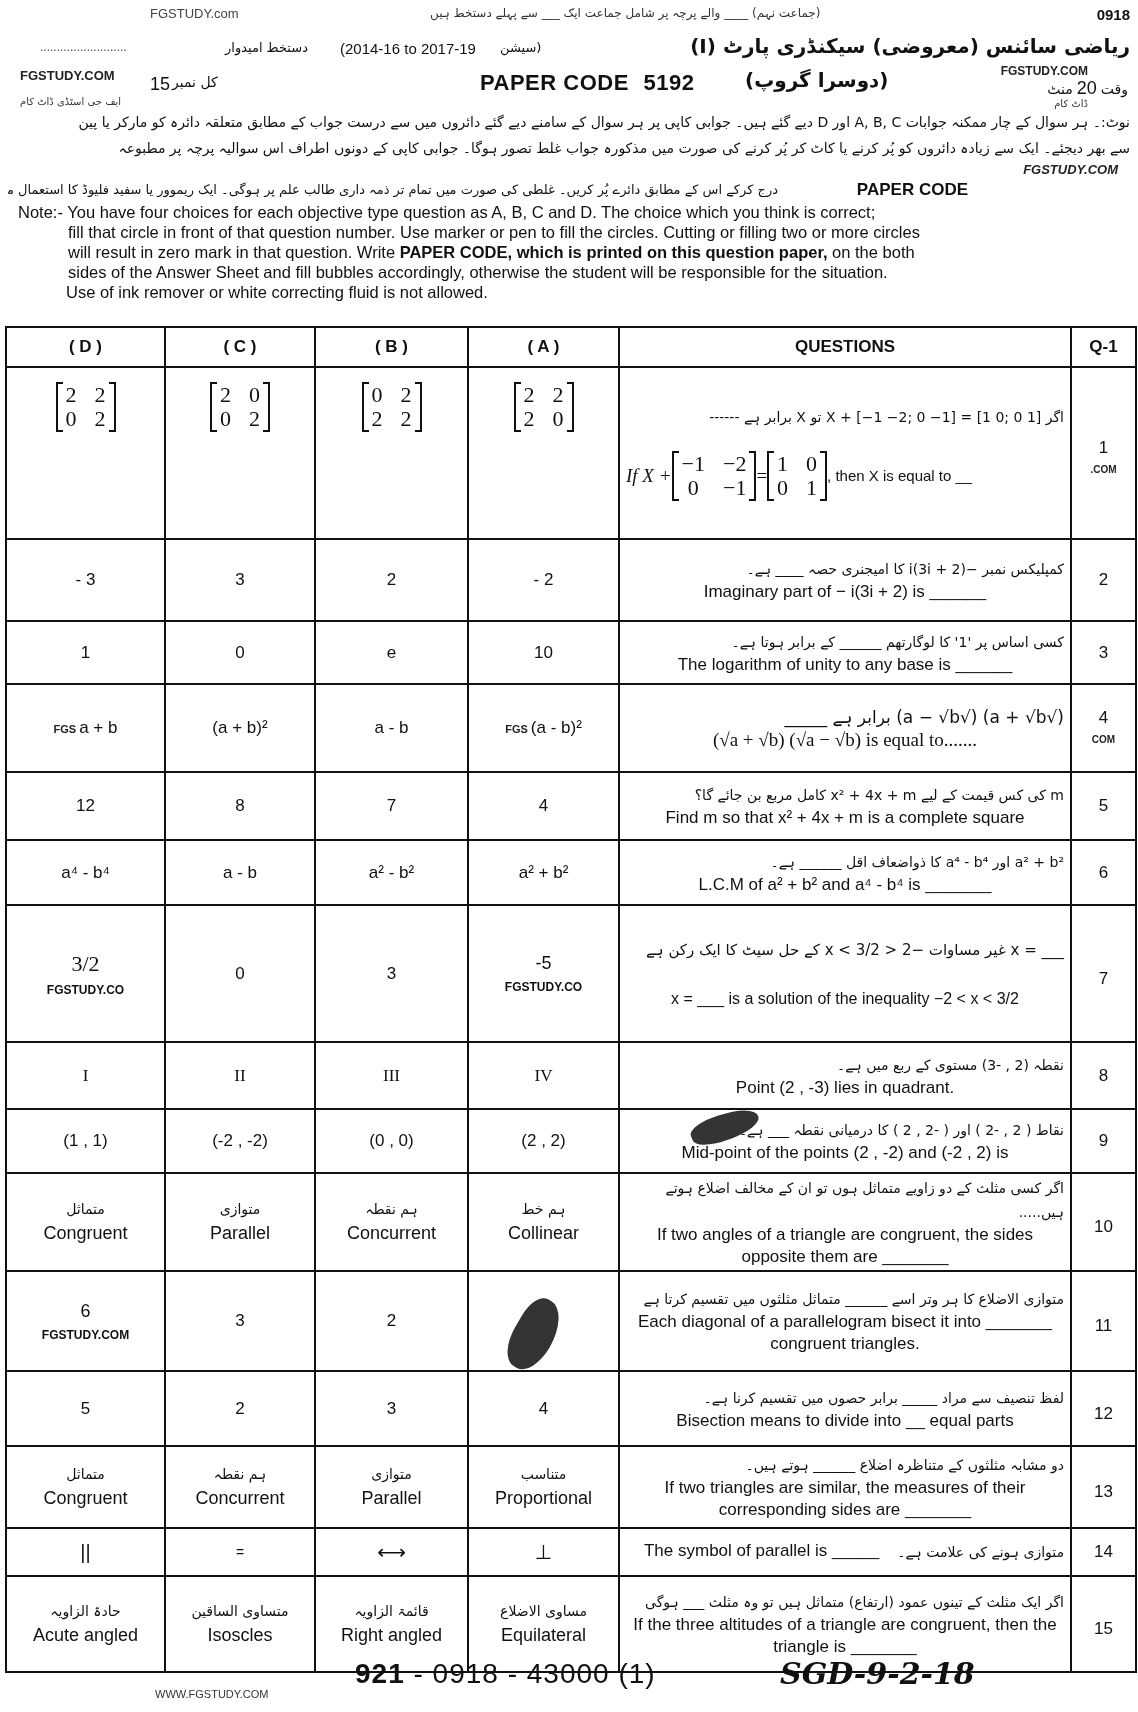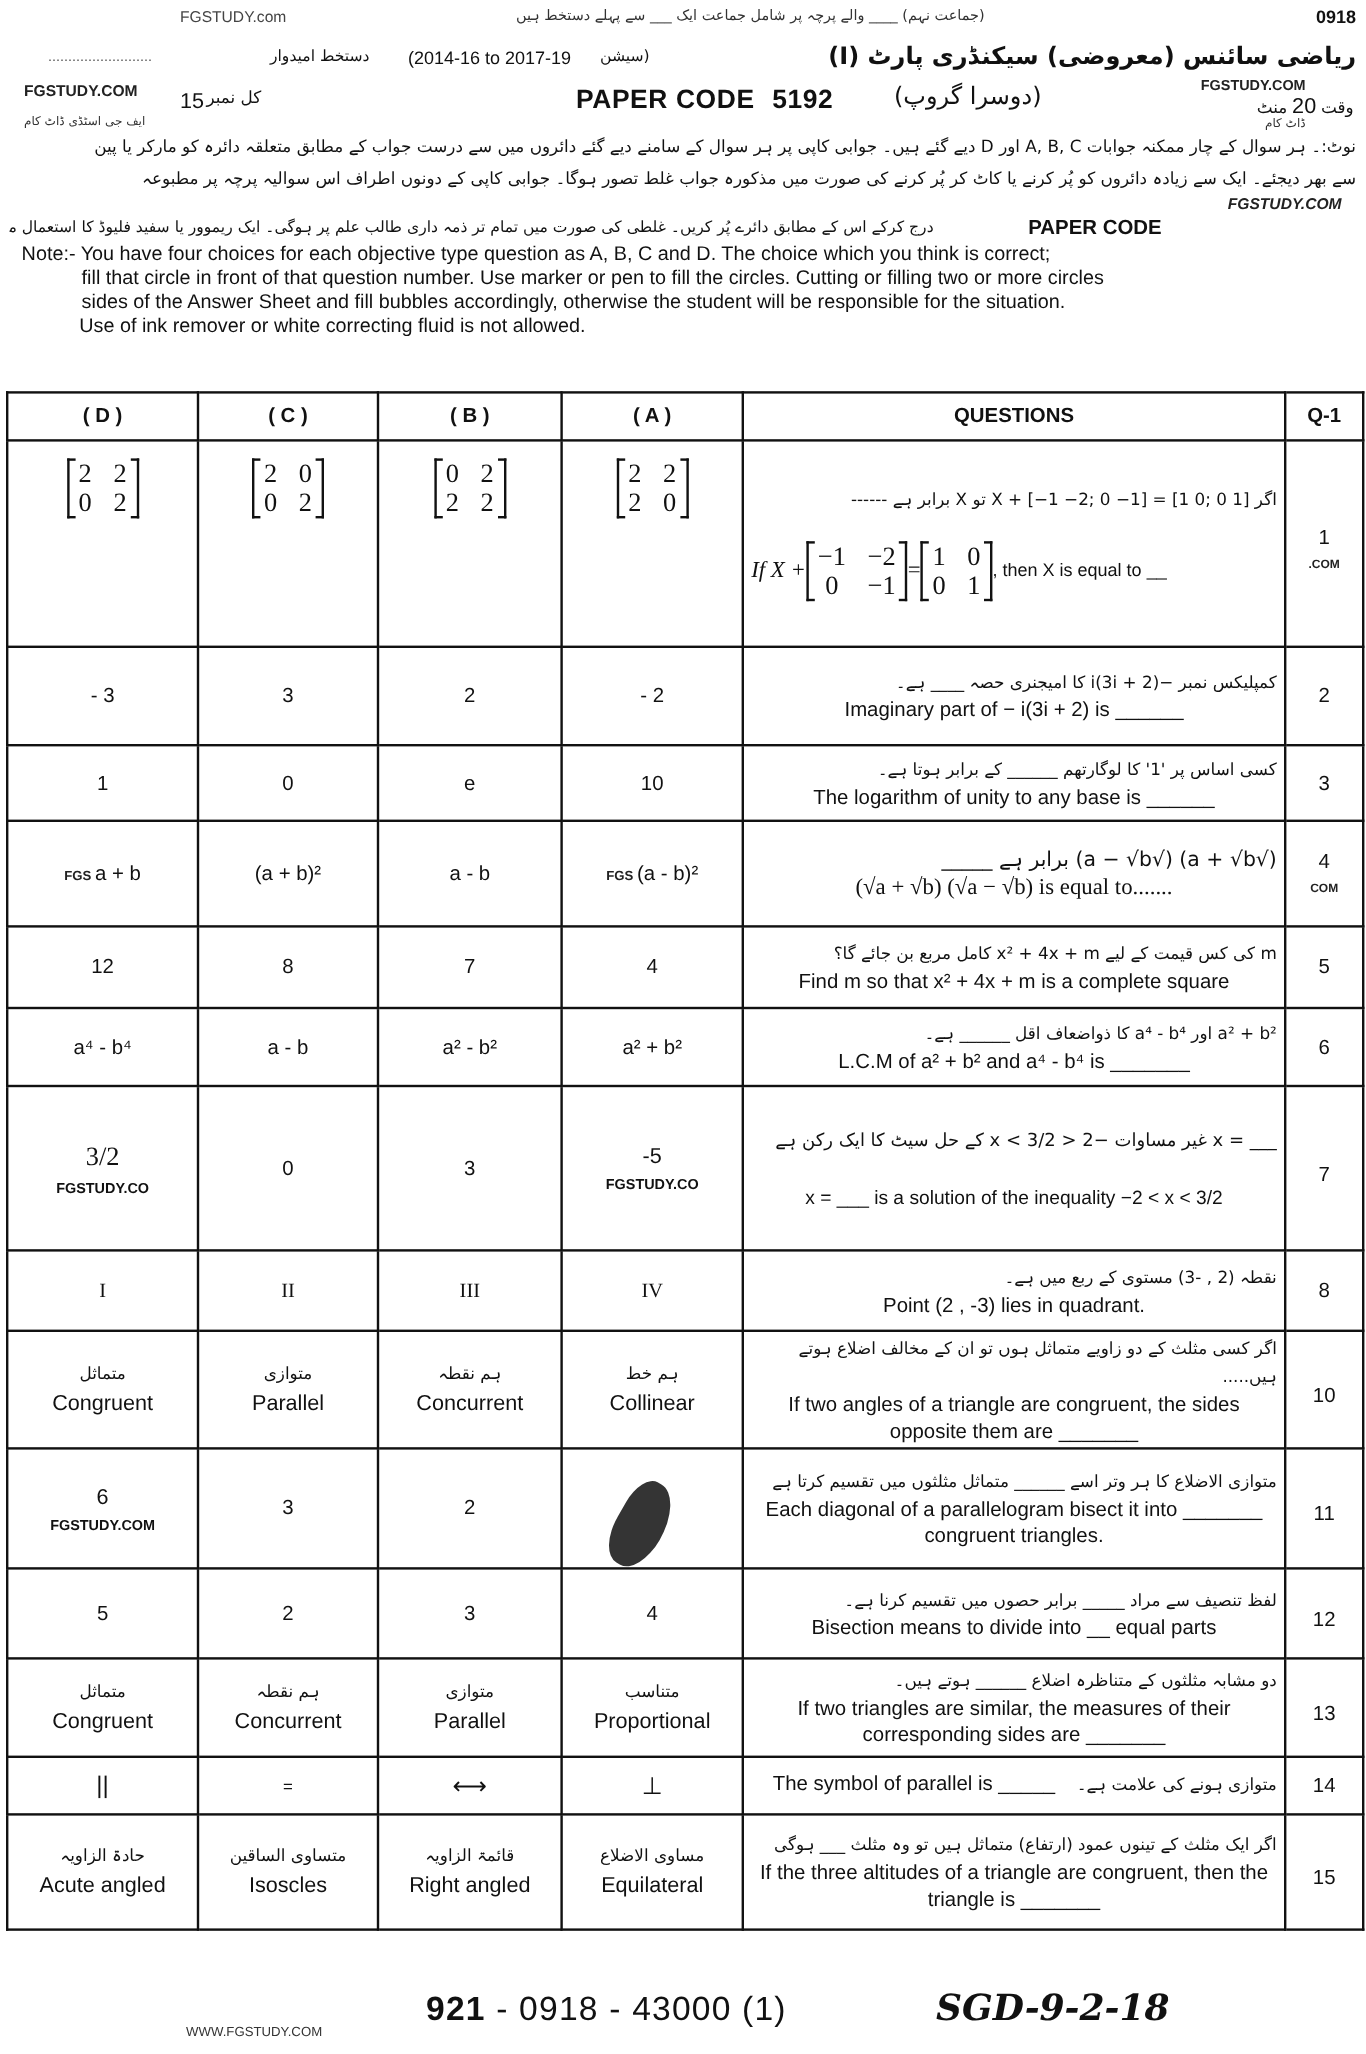--- a/index.html
+++ b/index.html
@@ -56,40 +56,43 @@
 
 <div class="abs wm" style="top:68px;left:20px;font-size:13px;">FGSTUDY.COM</div>
 <div class="abs" style="top:74px;left:150px;font-size:18px;">15</div>
 <div class="abs urdu" style="top:74px;left:172px;font-size:14px;">کل نمبر</div>
 <div class="abs urdu" style="top:96px;left:20px;font-size:10px;color:#333;">ایف جی اسٹڈی ڈاٹ کام</div>
 
 <div class="abs paper-code">
   <span>PAPER CODE</span>
   <span style="margin-left:8px;">5192</span>
 </div>
-<div class="abs urdu" style="top:68px;left:745px;font-size:20px;font-weight:normal;">(دوسرا گروپ)</div>
+<div class="abs urdu" style="top:68px;left:745px;font-size:20px;font-weight:bold;">(دوسرا گروپ)</div>
 
 <div class="abs wm" style="top:64px;right:50px;font-size:12px;">FGSTUDY.COM</div>
 <div class="abs" style="top:78px;right:10px;display:flex;align-items:baseline;gap:4px;direction:rtl;">
   <span class="urdu" style="font-size:14px;">وقت</span>
   <span style="font-size:18px;">20</span>
   <span class="urdu" style="font-size:14px;">منٹ</span>
 </div>
 <div class="abs urdu" style="top:98px;right:50px;font-size:10px;color:#333;">ڈاٹ کام</div>
 
 <div class="abs urdu note-urdu" style="top:114px;">نوٹ:۔ ہر سوال کے چار ممکنہ جوابات A, B, C اور D دیے گئے ہیں۔ جوابی کاپی پر ہر سوال کے سامنے دیے گئے دائروں میں سے درست جواب کے مطابق متعلقہ دائرہ کو مارکر یا پین</div>
 <div class="abs urdu note-urdu" style="top:140px;">سے بھر دیجئے۔ ایک سے زیادہ دائروں کو پُر کرنے یا کاٹ کر پُر کرنے کی صورت میں مذکورہ جواب غلط تصور ہوگا۔ جوابی کاپی کے دونوں اطراف اس سوالیہ پرچہ پر مطبوعہ</div>
 <div class="abs wm wm-it" style="top:162px;right:20px;font-size:13px;">FGSTUDY.COM</div>
 <div class="abs" style="top:180px;right:170px;font-size:17px;font-weight:bold;">PAPER CODE</div>
 <div class="abs urdu" style="top:182px;right:360px;font-size:13px;max-width:770px;overflow:hidden;">درج کرکے اس کے مطابق دائرے پُر کریں۔ غلطی کی صورت میں تمام تر ذمہ داری طالب علم پر ہوگی۔ ایک ریموور یا سفید فلیوڈ کا استعمال ممنوع ہے۔</div>
 
 <div class="abs note-en" style="top:202px;">
   <span>Note:-</span>
   <span>You have four choices for each objective type question as A, B, C and D.  The choice which you think is correct;</span>
   <span class="indent">fill that circle in front of that question number.  Use marker or pen to fill the circles. Cutting or filling two or more circles</span>
+  <span class="indent">
+    <span>will result in zero mark in that question.   Write </span><b>PAPER CODE, which is printed on this question paper,</b><span> on the both</span>
+  </span>
   <span class="indent">sides of  the  Answer  Sheet and fill bubbles accordingly,  otherwise  the student  will be responsible for  the situation.</span>
   <span class="indent" style="padding-left:48px;">Use  of ink remover or white correcting  fluid is not allowed.</span>
 </div>
 
 <table class="mcq">
   <colgroup>
     <col style="width:159px">
       <col style="width:150px">
       <col style="width:153px">
       <col style="width:151px">
@@ -277,20 +280,32 @@
       <td class="opt serif">II</td>
       <td class="opt serif">III</td>
       <td class="opt serif">IV</td>
       <td class="q">
         <span class="ur">نقطہ (2 , -3) مستوی کے ربع میں ہے۔</span>
         <span class="en">Point  (2 , -3)  lies  in  quadrant.</span>
       </td>
       <td class="qn" style="vertical-align:middle;padding-top:0">8</td>
     </tr>
 
+    <tr style="height:64px">
+      <td class="opt">(1 , 1)</td>
+      <td class="opt">(-2 , -2)</td>
+      <td class="opt">(0 , 0)</td>
+      <td class="opt">(2 , 2)</td>
+      <td class="q">
+        <span class="ur">نقاط ( 2 , -2 ) اور ( -2 , 2 ) کا درمیانی نقطہ ___ ہے۔</span>
+        <span class="en">Mid-point of the points (2 , -2) and (-2 , 2) is</span>
+        <span class="smudge" style="left:70px;top:4px;width:70px;height:26px;transform:rotate(-20deg);"></span>
+      </td>
+      <td class="qn" style="vertical-align:middle;padding-top:0">9</td>
+    </tr>
 
     <tr style="height:90px">
       <td class="opt">
           <span class="ur">متماثل</span>
           <span class="en">Congruent</span>
         </td>
       <td class="opt">
           <span class="ur">متوازی</span>
           <span class="en">Parallel</span>
         </td>

